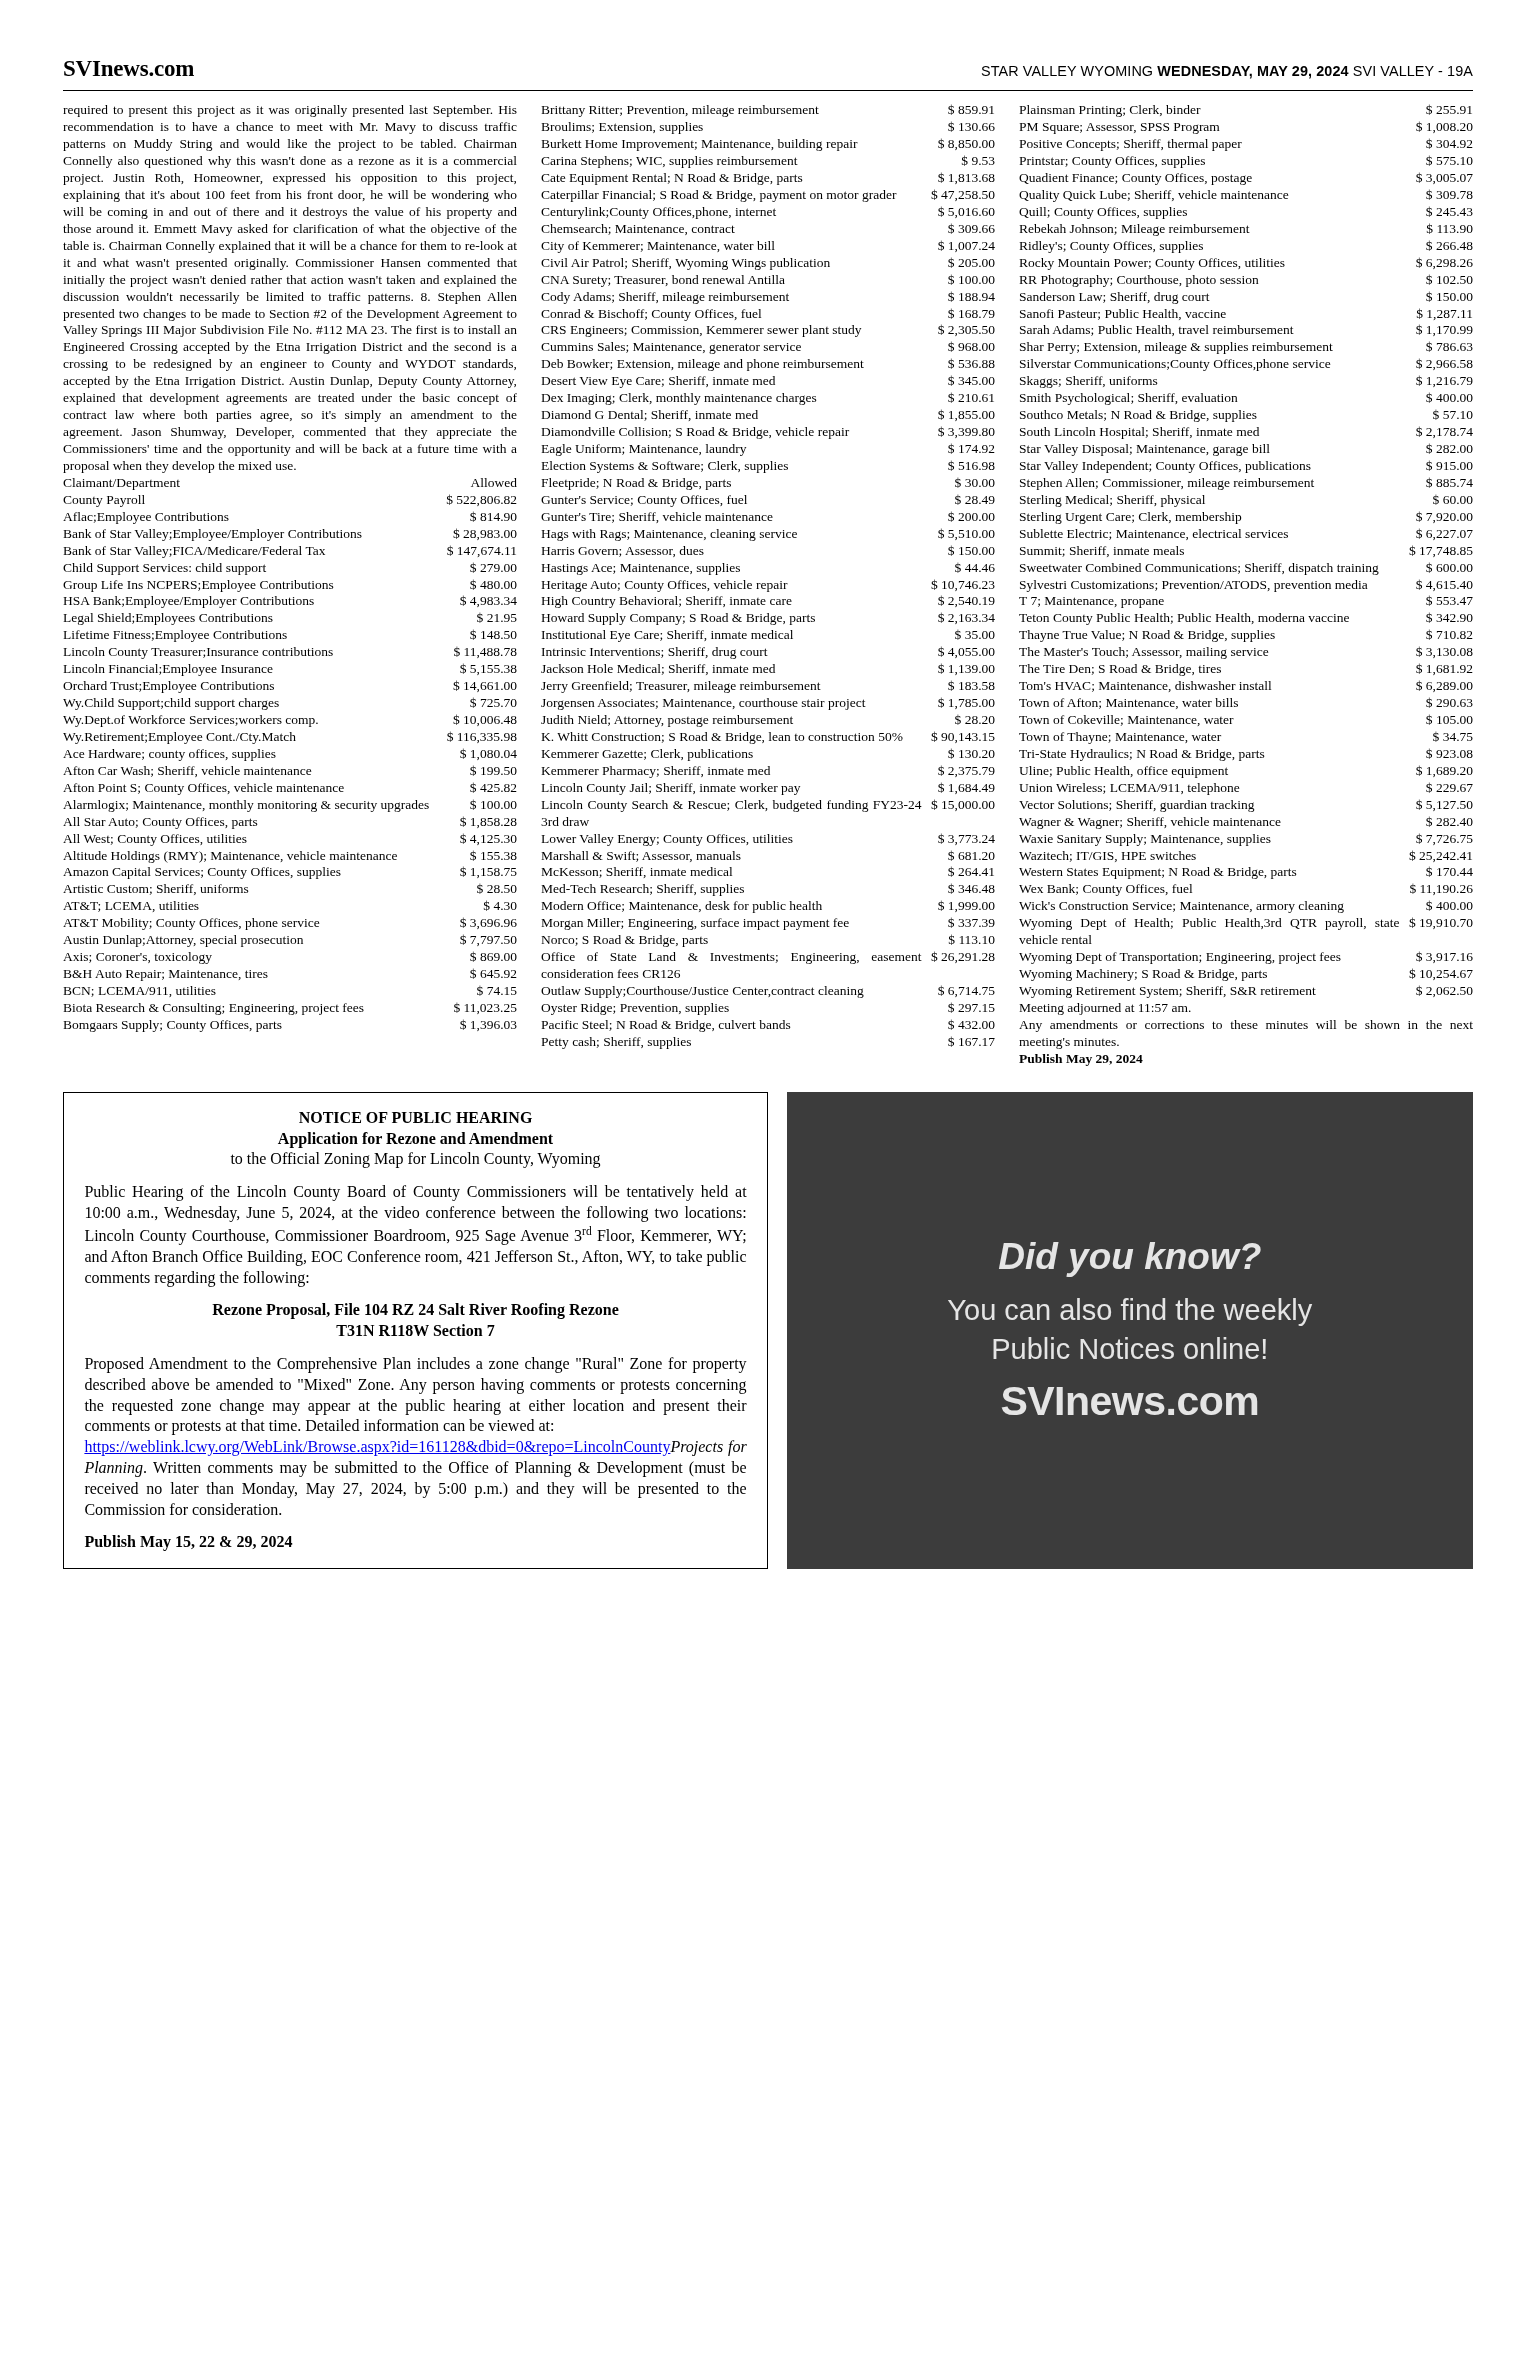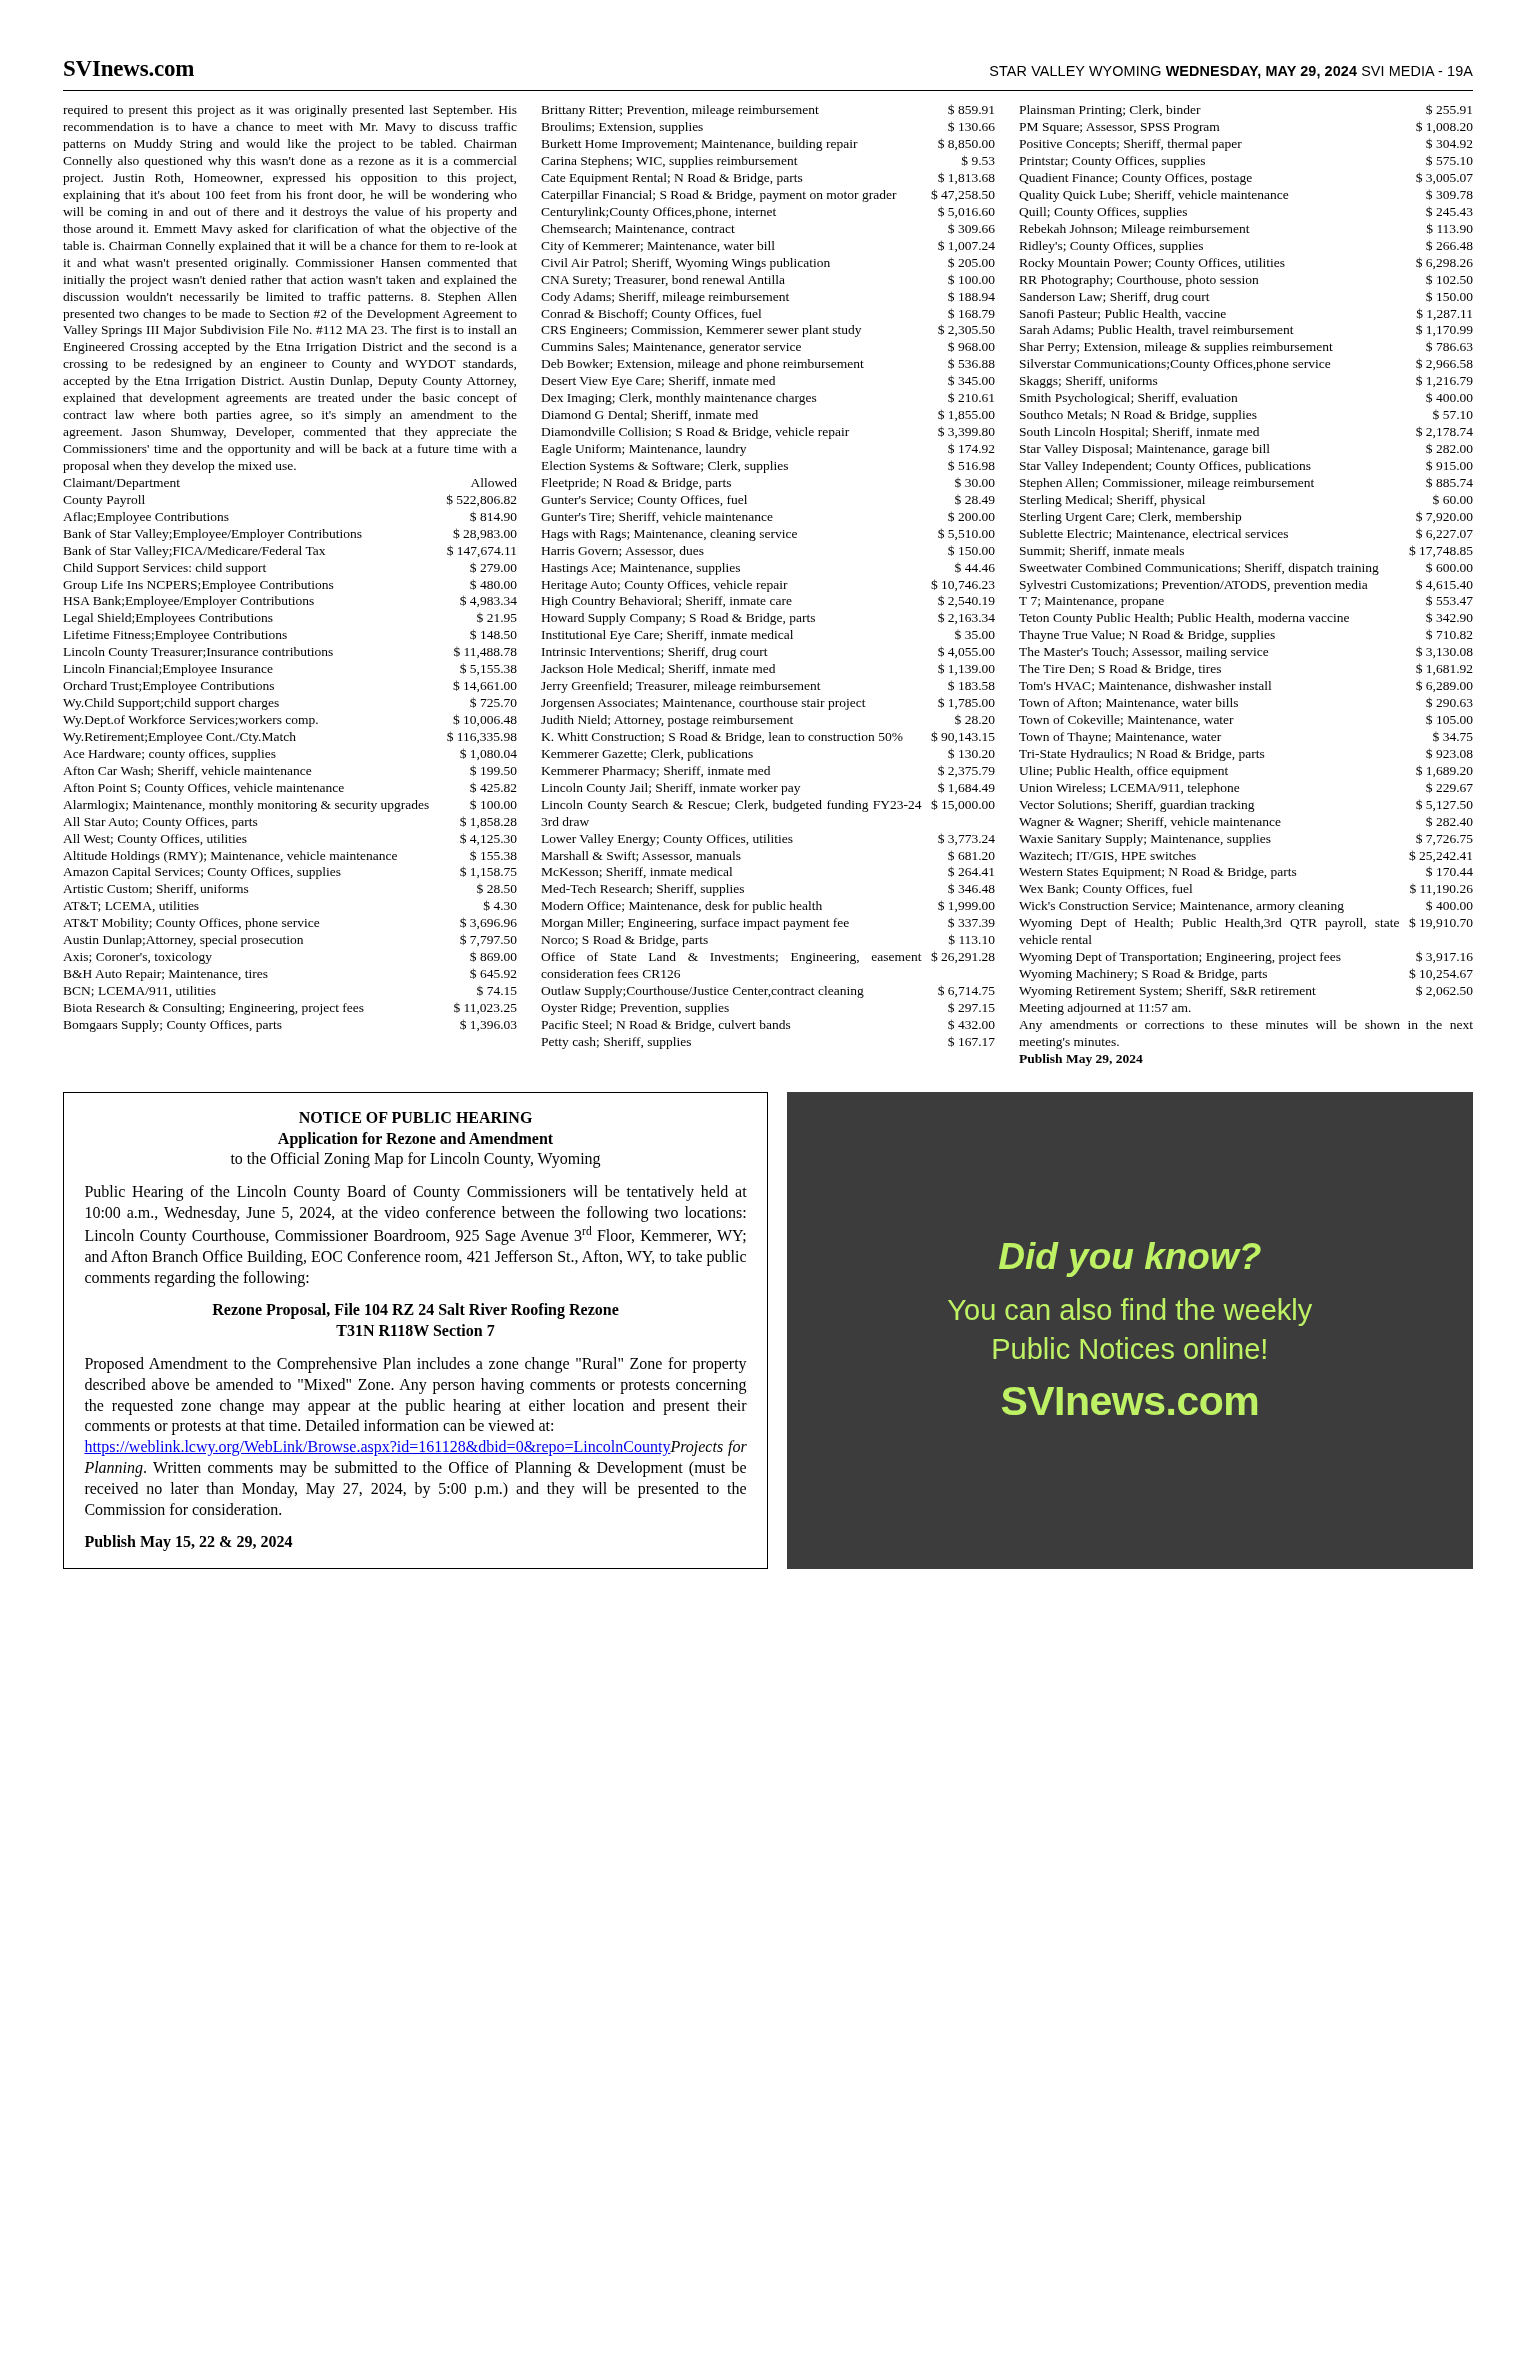--- a/index.html
+++ b/index.html
@@ -125,21 +125,21 @@
     text-indent: 0;
   }
   .link {
     text-decoration: underline;
     word-break: break-all;
   }
   .italic { font-style: italic; }
   .ad-box {
     flex: 1;
     background: #3c3c3c;
-    color: #bef264;
+    color: #e5e5e5;
     box-sizing: border-box;
     display: flex;
     flex-direction: column;
     justify-content: center;
     align-items: center;
     text-align: center;
     font-family: "Liberation Sans", sans-serif;
     padding: 28px 18.6px;
   }
   .ad-box .l1 {
@@ -163,21 +163,21 @@
 </head>
 <body>
 
 <div class="page">
 
   <div class="masthead">
     <div class="masthead-left">SVInews.com</div>
     <div class="masthead-right">
       <span>STAR VALLEY WYOMING</span>
       <span class="bold">WEDNESDAY, MAY 29, 2024</span>
-      <span>SVI MEDIA - 19A</span>
+      <span>SVI VALLEY - 19A</span>
     </div>
   </div>
   <div class="rule"></div>
 
   <div class="columns">
 
     <div class="col">
       <p class="tightpara">required to present this project as it was originally presented last September. His recommendation is to have a chance to meet with Mr. Mavy to discuss traffic patterns on Muddy String and would like the project to be tabled. Chairman Connelly also questioned why this wasn't done as a rezone as it is a commercial project. Justin Roth, Homeowner, expressed his opposition to this project, explaining that it's about 100 feet from his front door, he will be wondering who will be coming in and out of there and it destroys the value of his property and those around it. Emmett Mavy asked for clarification of what the objective of the table is. Chairman Connelly explained that it will be a chance for them to re-look at it and what wasn't presented originally. Commissioner Hansen commented that initially the project wasn't denied rather that action wasn't taken and explained the discussion wouldn't necessarily be limited to traffic patterns. 8. Stephen Allen presented two changes to be made to Section #2 of the Development Agreement to Valley Springs III Major Subdivision File No. #112 MA 23. The first is to install an Engineered Crossing accepted by the Etna Irrigation District and the second is a crossing to be redesigned by an engineer to County and WYDOT standards, accepted by the Etna Irrigation District. Austin Dunlap, Deputy County Attorney, explained that development agreements are treated under the basic concept of contract law where both parties agree, so it's simply an amendment to the agreement. Jason Shumway, Developer, commented that they appreciate the Commissioners' time and the opportunity and will be back at a future time with a proposal when they develop the mixed use.</p>
       <div class="hdrow">
         <span>Claimant/Department</span>

